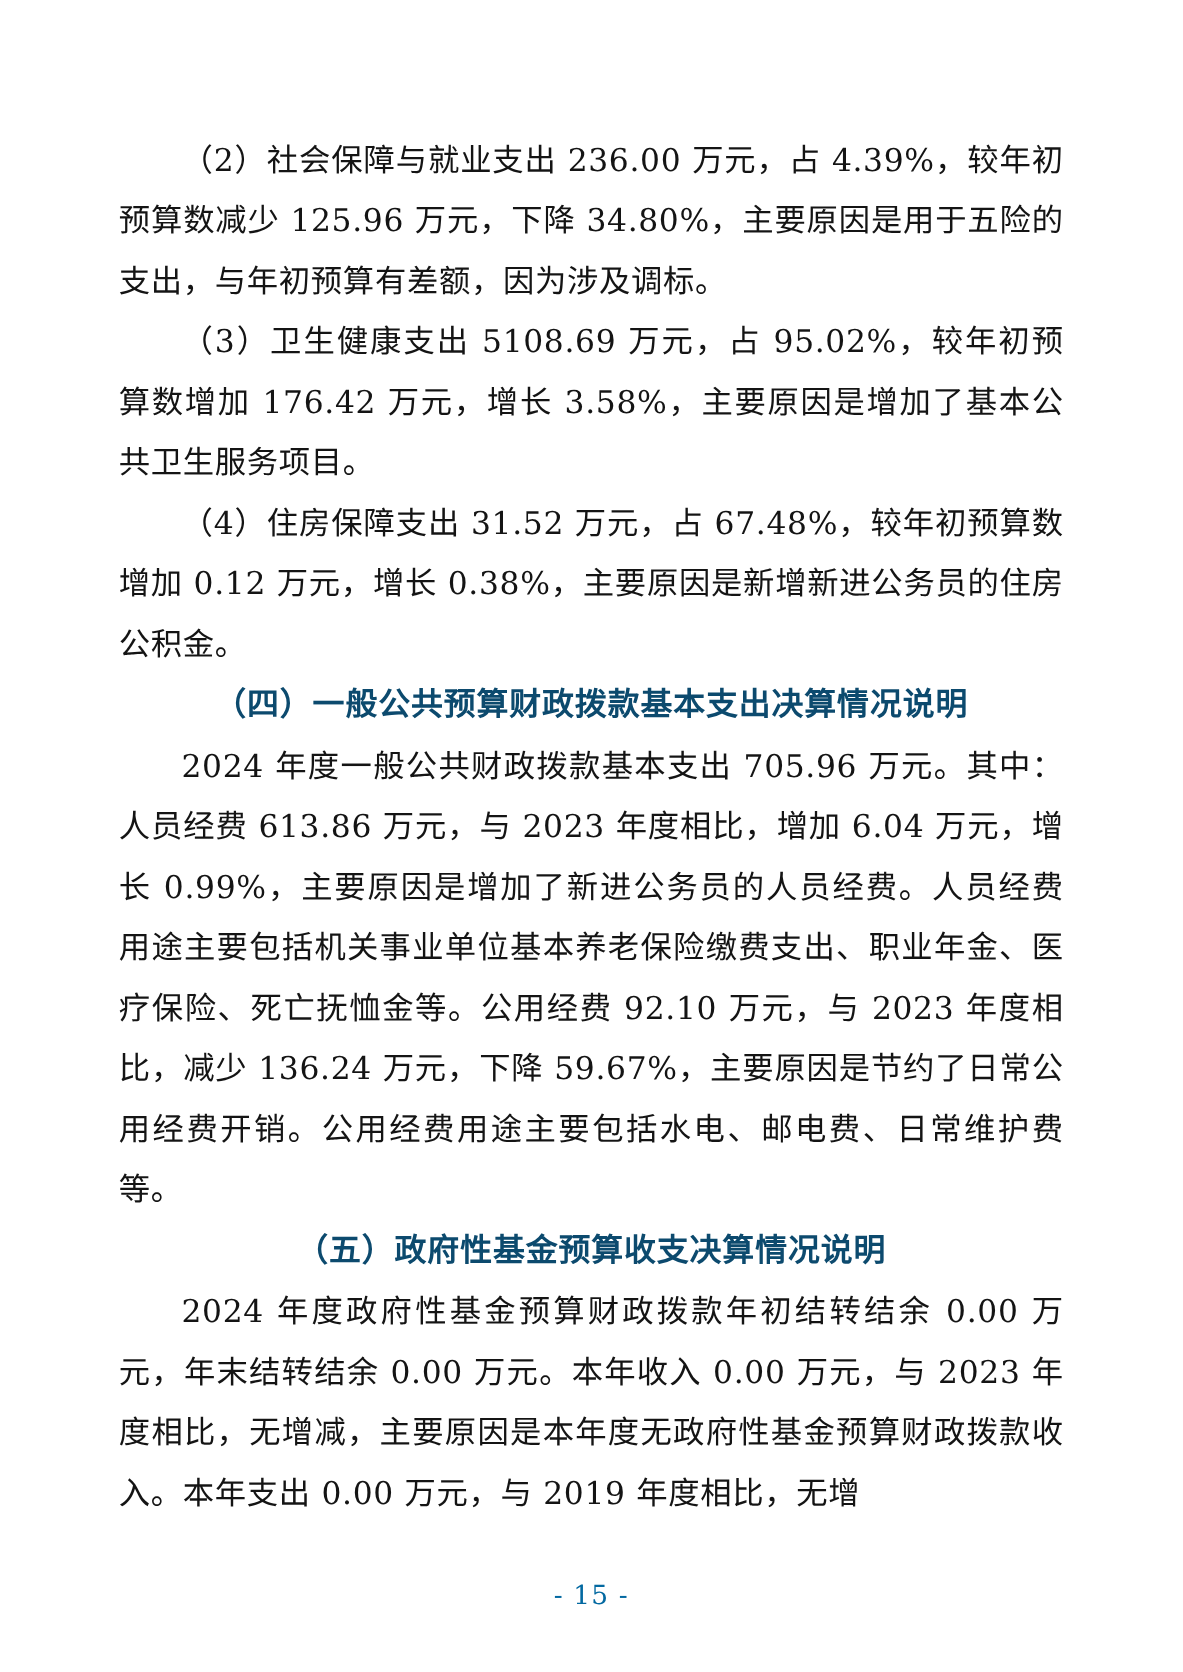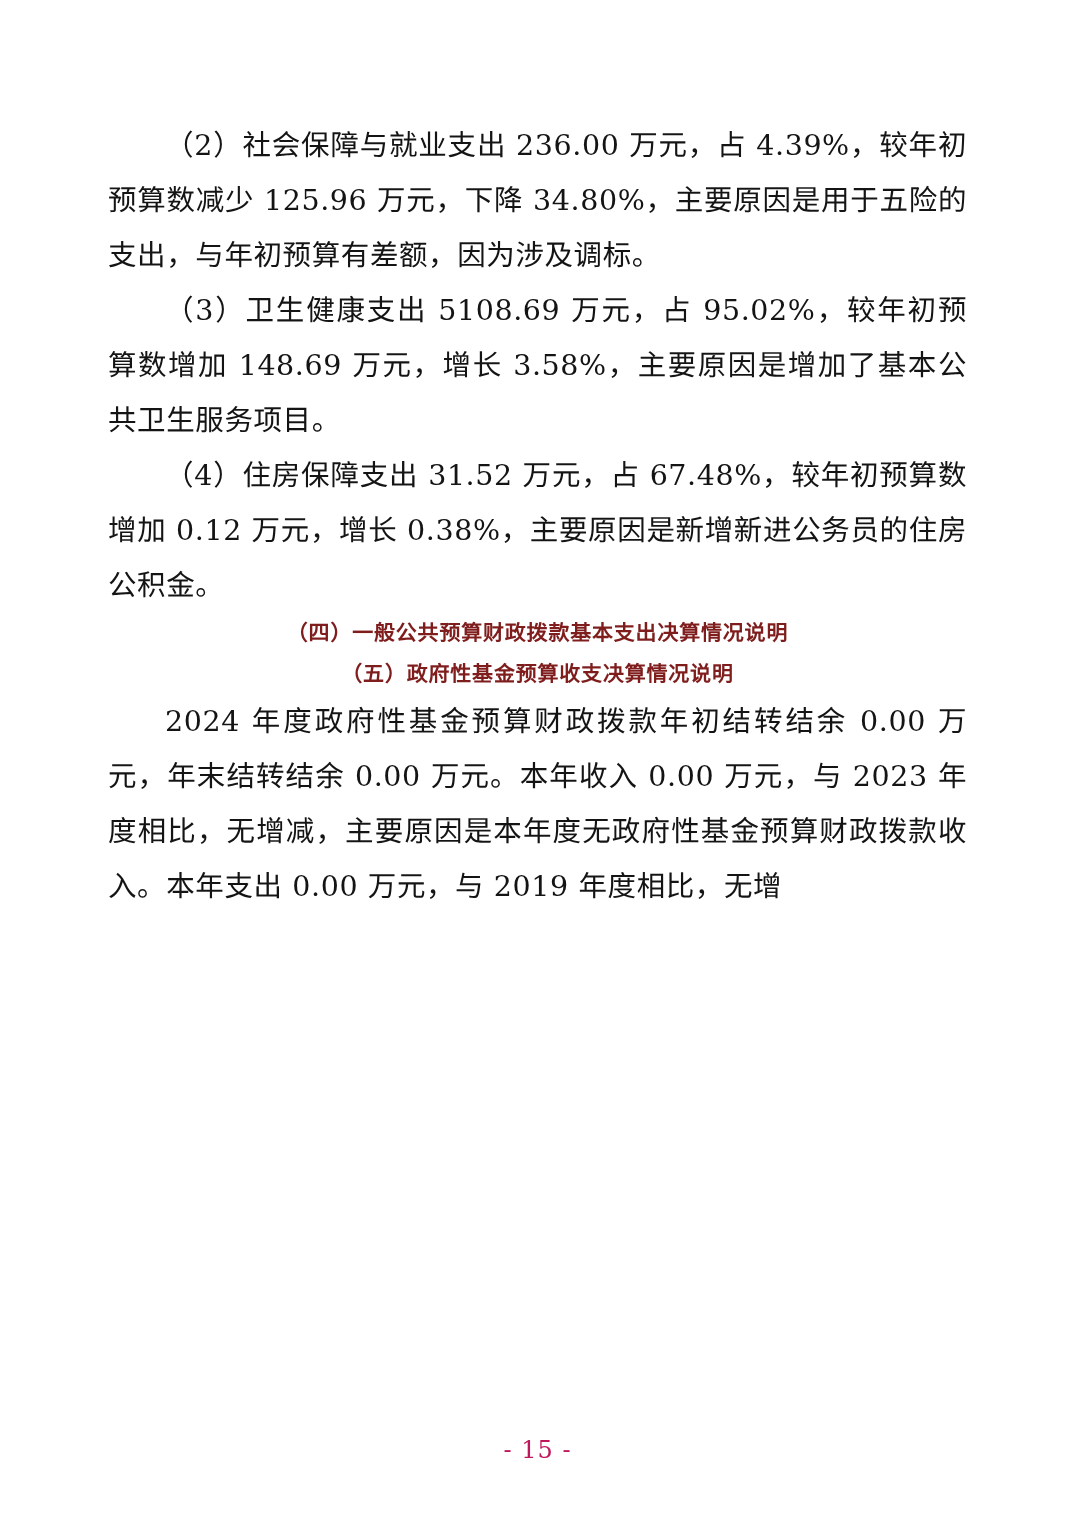--- a/index.html
+++ b/index.html
@@ -24,57 +24,58 @@
     letter-spacing: 0.6px;
     text-align: justify;
     text-justify: inter-ideograph;
     margin: 0;
     color: #141414;
   }
   .indent {
     text-indent: 2em;
   }
   .section-head {
-    font-size: 21px;
+    font-size: 29px;
     line-height: 1.93;
     letter-spacing: 0.8px;
     font-weight: bold;
     text-align: center;
     margin: 0;
-    color: #7f1d1d;
+    color: #0c4a6e;
     font-family: "DejaVu Serif", "Liberation Serif", serif;
   }
   .para {
     margin: 0;
   }
   .footer {
     position: absolute;
     left: 0;
     right: 0;
     bottom: 56px;
     text-align: center;
     font-size: 24px;
-    color: #be185d;
+    color: #0369a1;
     font-family: "DejaVu Serif", "Liberation Serif", serif;
     letter-spacing: 1px;
   }
 </style>
 </head>
 <body>
 
 <div class="page">
 
   <p class="body-text indent para">（2）社会保障与就业支出 236.00 万元，占 4.39%，较年初预算数减少 125.96 万元，下降 34.80%，主要原因是用于五险的支出，与年初预算有差额，因为涉及调标。</p>
 
-  <p class="body-text indent para">（3）卫生健康支出 5108.69 万元，占 95.02%，较年初预算数增加 148.69 万元，增长 3.58%，主要原因是增加了基本公共卫生服务项目。</p>
+  <p class="body-text indent para">（3）卫生健康支出 5108.69 万元，占 95.02%，较年初预算数增加 176.42 万元，增长 3.58%，主要原因是增加了基本公共卫生服务项目。</p>
 
   <p class="body-text indent para">（4）住房保障支出 31.52 万元，占 67.48%，较年初预算数增加 0.12 万元，增长 0.38%，主要原因是新增新进公务员的住房公积金。</p>
 
   <h2 class="section-head">（四）一般公共预算财政拨款基本支出决算情况说明</h2>
 
+  <p class="body-text indent para">2024 年度一般公共财政拨款基本支出 705.96 万元。其中：人员经费 613.86 万元，与 2023 年度相比，增加 6.04 万元，增长 0.99%，主要原因是增加了新进公务员的人员经费。人员经费用途主要包括机关事业单位基本养老保险缴费支出、职业年金、医疗保险、死亡抚恤金等。公用经费 92.10 万元，与 2023 年度相比，减少 136.24 万元，下降 59.67%，主要原因是节约了日常公用经费开销。公用经费用途主要包括水电、邮电费、日常维护费等。</p>
 
   <h2 class="section-head">（五）政府性基金预算收支决算情况说明</h2>
 
   <p class="body-text indent para">2024 年度政府性基金预算财政拨款年初结转结余 0.00 万元，年末结转结余 0.00 万元。本年收入 0.00 万元，与 2023 年度相比，无增减，主要原因是本年度无政府性基金预算财政拨款收入。本年支出 0.00 万元，与 2019 年度相比，无增</p>
 
   <div class="footer">- 15 -</div>
 
 </div>
 
 </body></html>

